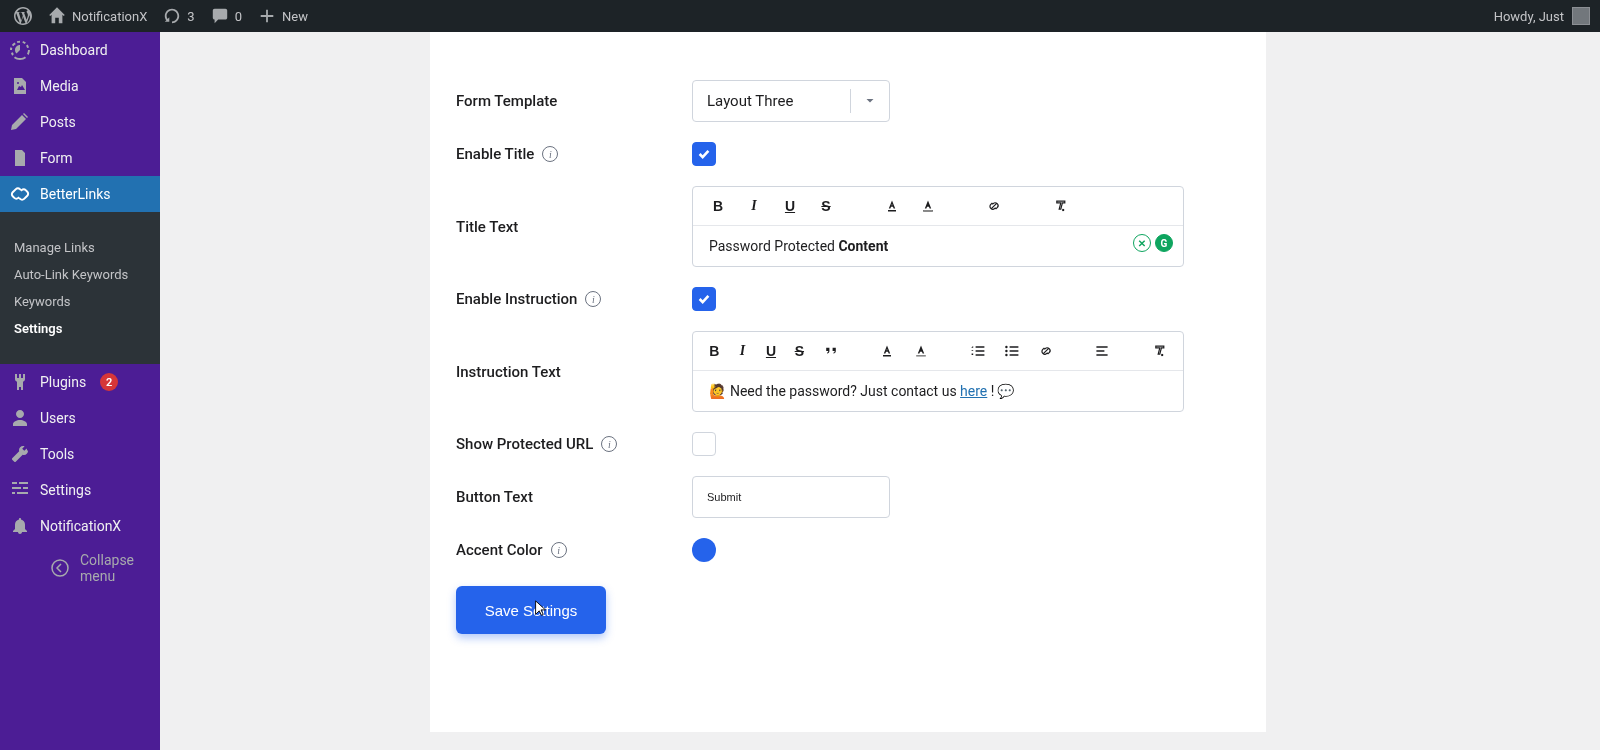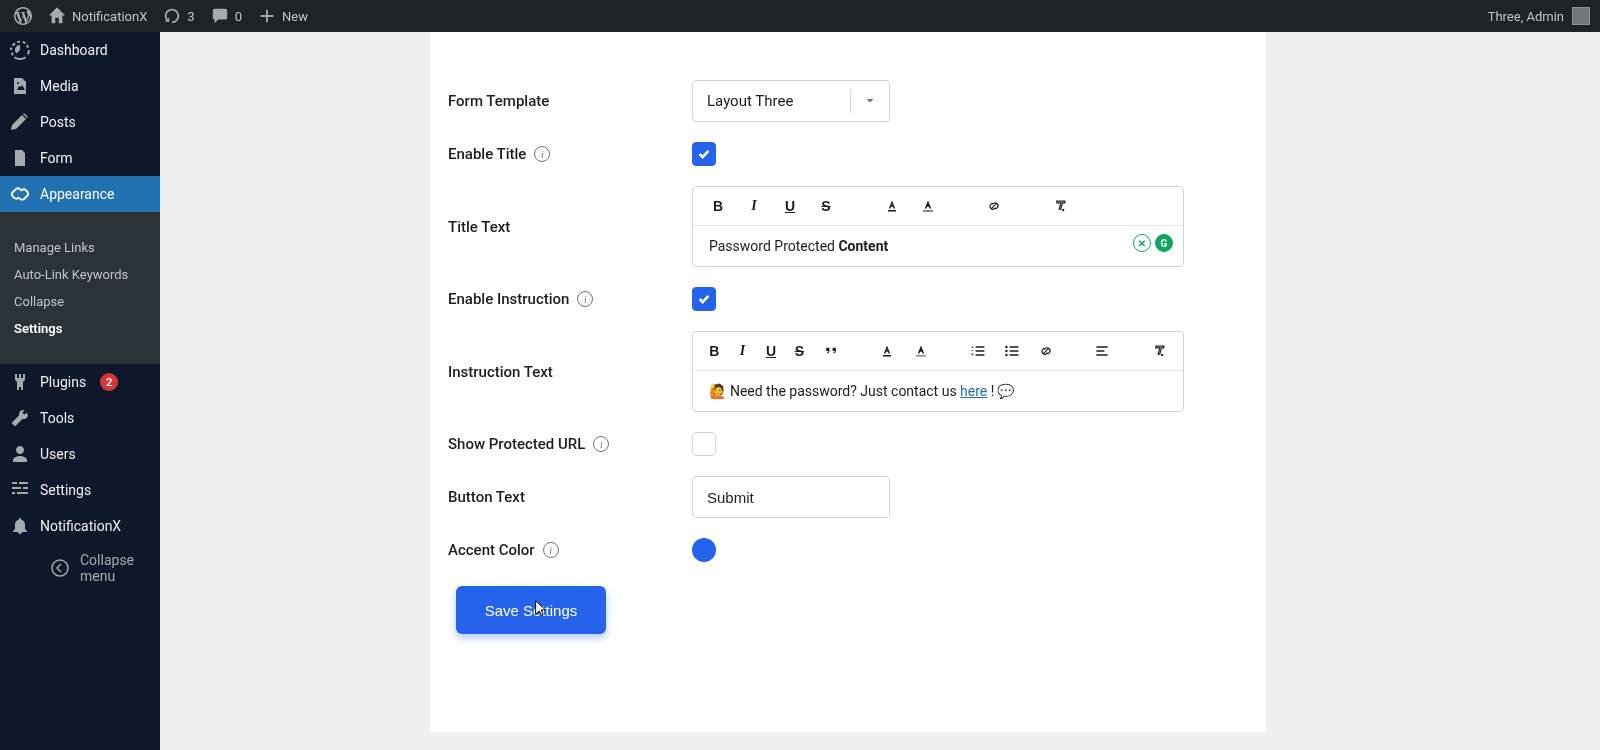--- a/index.html
+++ b/index.html
@@ -7,38 +7,38 @@
 
 
 .adminbar { height: 32px; background: #1d2327; color: #c3c4c7; display: flex; align-items: center; padding: 0 6px; font-size: 13px; }
 .adminbar-left { display: flex; align-items: center; gap: 0; }
 .ab-item { display: flex; align-items: center; gap: 6px; padding: 0 8px; height: 32px; cursor: pointer; color: #c3c4c7; }
 .ab-item svg { width: 18px; height: 18px; fill: #a7aaad; }
 .adminbar-right { margin-left: auto; display: flex; align-items: center; gap: 8px; padding-right: 4px; }
 .avatar-box { width: 18px; height: 18px; background: #72777c; border: 1px solid #8c8f94; }
 
 
-.sidebar { position: absolute; left: 0; top: 32px; bottom: 0; width: 172px; background: #0f172a; color: #c3c4c7; font-size: 14px; }
+.sidebar { position: absolute; left: 0; top: 32px; bottom: 0; width: 172px; background: #4c1d95; color: #c3c4c7; font-size: 14px; }
 .menu-item { display: flex; align-items: center; gap: 10px; padding: 8px 10px; cursor: pointer; color: #f0f0f1; position: relative; }
 .menu-item svg { width: 20px; height: 20px; fill: #a7aaad; flex-shrink: 0; }
 .menu-item.active { background: #2271b1; color: #fff; }
 .menu-item.active svg { fill: #fff; }
 .menu-item.active::after { content: ""; position: absolute; right: -8px; top: 50%; transform: translateY(-50%); border: 8px solid transparent; border-right-color: #f0f0f1; }
 .submenu { background: #2c3338; padding: 22px 0; }
 .sub-item { padding: 6px 12px 6px 14px; font-size: 13px; cursor: pointer; color: #c3c4c7; }
 .sub-item.current { color: #fff; font-weight: 600; }
 .badge { display: inline-flex; align-items: center; justify-content: center; background: #d63638; color: #fff; border-radius: 9px; min-width: 18px; height: 18px; padding: 0 5px; font-size: 11px; font-weight: 600; margin-left: 4px; }
 
 
 .wpbody { position: absolute; left: 160px; top: 32px; right: 0; bottom: 0; background: #f0f0f1; overflow: hidden; }
 .content-panel { margin: 0 auto; width: 836px; background: #fff; min-height: 700px; padding: 0; position: relative; top: 0; margin-left: 270px; }
 
 .settings-form { padding: 20px 0 28px 0; }
 .frow { display: flex; align-items: center; padding: 10px 0; }
-.frow .flabel { width: 262px; padding-left: 18px; font-size: 15px; font-weight: 500; color: #1d1d1f; display: flex; align-items: center; gap: 8px; }
+.frow .flabel { width: 262px; padding-left: 26px; font-size: 15px; font-weight: 500; color: #1d1d1f; display: flex; align-items: center; gap: 8px; }
 .frow .fcontrol { }
 
 .info-icon { width: 16px; height: 16px; border: 1.5px solid #6b7280; border-radius: 50%; display: inline-flex; align-items: center; justify-content: center; font-size: 10px; color: #6b7280; font-style: italic; font-family: Georgia, serif; }
 
 
 .select-wrap { width: 198px; height: 42px; border: 1px solid #d0d5dd; border-radius: 4px; background: #fff; display: flex; align-items: center; padding: 12px 14px; position: relative; font-size: 15px; color: #1d1d1f; cursor: pointer; }
 .select-wrap .divider { position: absolute; right: 38px; top: 8px; bottom: 8px; width: 1px; background: #d0d5dd; }
 .select-wrap .chev { position: absolute; right: 12px; width: 14px; height: 14px; }
 .select-wrap .chev svg { width: 14px; height: 14px; fill: #6b7280; }
 
@@ -54,21 +54,21 @@
 .rte-btn svg { width: 16px; height: 16px; fill: #1d1d1f; }
 .rte-content { padding: 12px 16px; font-size: 14px; color: #1d1d1f; min-height: 24px; position: relative; }
 .rte-content a { color: #2271b1; }
 .rte-content strong { font-weight: 700; }
 .rte-grammarly { position: absolute; right: 10px; top: 8px; display: flex; gap: 4px; }
 .g-badge { width: 18px; height: 18px; border-radius: 50%; display: flex; align-items: center; justify-content: center; font-size: 10px; font-weight: bold; }
 .g-badge.green { background: #0ea55f; color: #fff; border: 1.5px solid #0ea55f; }
 .g-badge.outlined { background: #fff; border: 1.5px solid #0ea55f; color: #0ea55f; }
 
 
-.txt-input { width: 198px; height: 42px; border: 1px solid #d0d5dd; border-radius: 4px; padding: 0 14px; font-size: 15px; color: #1d1d1f; background: #fff; outline: none; }
+.txt-input { width: 198px; height: 42px; border: 1px solid #d0d5dd; border-radius: 4px; padding: 0 14px; font-size: 11px; color: #1d1d1f; background: #fff; outline: none; }
 
 
 .swatch { width: 24px; height: 24px; border-radius: 50%; cursor: pointer; }
 
 
 .save-btn { margin-left: 26px; margin-top: 14px; width: 150px; height: 48px; background: #2563eb; color: #fff; border: none; border-radius: 6px; font-size: 15px; font-weight: 500; cursor: pointer; box-shadow: 0 4px 8px rgba(37,99,235,0.35); position: relative; }
 .cursor-glyph { position: absolute; width: 14px; height: 18px; left: 78px; top: 14px; pointer-events: none; }
 </style>
 </head>
 <body>
@@ -99,21 +99,21 @@
       <span>0</span>
     </div>
     <div class="ab-item">
       <svg viewBox="0 0 20 20">
           <path d="M11 9V3H9v6H3v2h6v6h2v-6h6V9z"></path>
         </svg>
       <span>New</span>
     </div>
   </div>
   <div class="adminbar-right">
-    <span>Three, Admin</span>
+    <span>Howdy, Just</span>
     <div class="avatar-box"></div>
   </div>
 </div>
 
 <div class="sidebar">
   <div class="menu-item">
     <svg viewBox="0 0 20 20">
         <path d="M3.8 14.2c-.4-.6-.7-1.2-.9-1.9L1 13c.3 1 .7 1.9 1.2 2.7l1.6-1.5zM0 10h2c0-.7.1-1.4.3-2L.4 7.3C.1 8.2 0 9.1 0 10zm1.8-5l1.6 1.2C4 5.4 4.8 4.8 5.7 4.3L4.8 2.5c-1.2.6-2.2 1.5-3 2.5zm5-3.8L7.4 3c.8-.2 1.7-.3 2.6-.3V.7c-1.1 0-2.2.2-3.2.5zM13 .9l-.6 1.9c.8.3 1.6.7 2.3 1.2l1.2-1.6c-.9-.6-1.9-1.1-2.9-1.5zm4.6 3.6L16 5.7c.5.7.9 1.5 1.1 2.3l1.9-.5c-.3-1.1-.7-2-1.4-3zm.4 5.5c0 1.4-.4 2.7-1 3.8l1.6 1.1c.8-1.4 1.3-3.1 1.3-4.9h-1.9zM10 18c-1.8 0-3.5-.6-4.9-1.6l-1.2 1.6C5.6 19.2 7.7 20 10 20s4.4-.8 6.1-2l-1.2-1.6c-1.4 1-3.1 1.6-4.9 1.6zm0-13c-2.8 0-5 2.2-5 5 0 1.4.6 2.6 1.5 3.5l3.5-3.5V5z"></path>
       </svg>
     <span>Dashboard</span>
@@ -133,46 +133,46 @@
   <div class="menu-item">
     <svg viewBox="0 0 20 20">
         <path d="M5 2h7l3 3v13H5V2zm2 4h6v1H7V6zm0 3h6v1H7V9zm0 3h6v1H7v-1z"></path>
       </svg>
     <span>Form</span>
   </div>
   <div class="menu-item active">
     <svg viewBox="0 0 20 20">
         <path d="M7.6 13.2c-.7.7-1.9.7-2.6 0L3.4 11.6c-.7-.7-.7-1.9 0-2.6l3.2-3.2C7.3 5.1 8.5 5.1 9.2 5.8l.8.8 1.4-1.4-.8-.8c-1.5-1.5-3.9-1.5-5.4 0L2 7.6c-1.5 1.5-1.5 3.9 0 5.4l1.6 1.6c1.5 1.5 3.9 1.5 5.4 0l.8-.8-1.4-1.4-.8.8zm10.4-6.2l-1.6-1.6c-1.5-1.5-3.9-1.5-5.4 0l-.8.8 1.4 1.4.8-.8c.7-.7 1.9-.7 2.6 0l1.6 1.6c.7.7.7 1.9 0 2.6l-3.2 3.2c-.7.7-1.9.7-2.6 0l-.8-.8-1.4 1.4.8.8c1.5 1.5 3.9 1.5 5.4 0l3.2-3.2c1.5-1.5 1.5-3.9 0-5.4z"></path>
       </svg>
-    <span>Appearance</span>
+    <span>BetterLinks</span>
   </div>
   <div class="submenu">
     <div class="sub-item">Manage Links</div>
     <div class="sub-item">Auto-Link Keywords</div>
-    <div class="sub-item">Collapse</div>
+    <div class="sub-item">Keywords</div>
     <div class="sub-item current">Settings</div>
   </div>
   <div class="menu-item">
     <svg viewBox="0 0 20 20">
         <path d="M13 2v4h-2V2H9v4H7V2H5v5c0 1.3.8 2.4 2 2.8V18h2v-3h2v3h2V9.8c1.2-.4 2-1.5 2-2.8V2h-2z"></path>
       </svg>
     <span>Plugins</span>
     <span class="badge">2</span>
   </div>
   <div class="menu-item">
     <svg viewBox="0 0 20 20">
+        <path d="M10 10c2.2 0 4-1.8 4-4s-1.8-4-4-4-4 1.8-4 4 1.8 4 4 4zm0 2c-3.3 0-7 1.7-7 4v2h14v-2c0-2.3-3.7-4-7-4z"></path>
+      </svg>
+    <span>Users</span>
+  </div>
+  <div class="menu-item">
+    <svg viewBox="0 0 20 20">
         <path d="M17 6c0-.6-.1-1.1-.3-1.6l-2.4 2.4-2.1-2.1 2.4-2.4C14.1 2.1 13.6 2 13 2c-2.2 0-4 1.8-4 4 0 .5.1.9.2 1.3l-7 7c-.4.4-.4 1 0 1.4l2.1 2.1c.4.4 1 .4 1.4 0l7-7c.4.1.8.2 1.3.2 2.2 0 4-1.8 4-4z"></path>
       </svg>
     <span>Tools</span>
-  </div>
-  <div class="menu-item">
-    <svg viewBox="0 0 20 20">
-        <path d="M10 10c2.2 0 4-1.8 4-4s-1.8-4-4-4-4 1.8-4 4 1.8 4 4 4zm0 2c-3.3 0-7 1.7-7 4v2h14v-2c0-2.3-3.7-4-7-4z"></path>
-      </svg>
-    <span>Users</span>
   </div>
   <div class="menu-item">
     <svg viewBox="0 0 20 20">
         <path d="M2 12h3v2H2v-2zm5 0h11v2H7v-2zm-5-5h9v2H2V7zm11 0h5v2h-5V7zM2 2h5v2H2V2zm7 0h9v2H9V2z"></path>
       </svg>
     <span>Settings</span>
   </div>
   <div class="menu-item">
     <svg viewBox="0 0 20 20">
         <path d="M10 2c-.6 0-1 .4-1 1v.5C6.7 4 5 6 5 8.5V13l-2 2v1h14v-1l-2-2V8.5C15 6 13.3 4 11 3.5V3c0-.6-.4-1-1-1zm0 16c1.1 0 2-.9 2-2H8c0 1.1.9 2 2 2z"></path>

